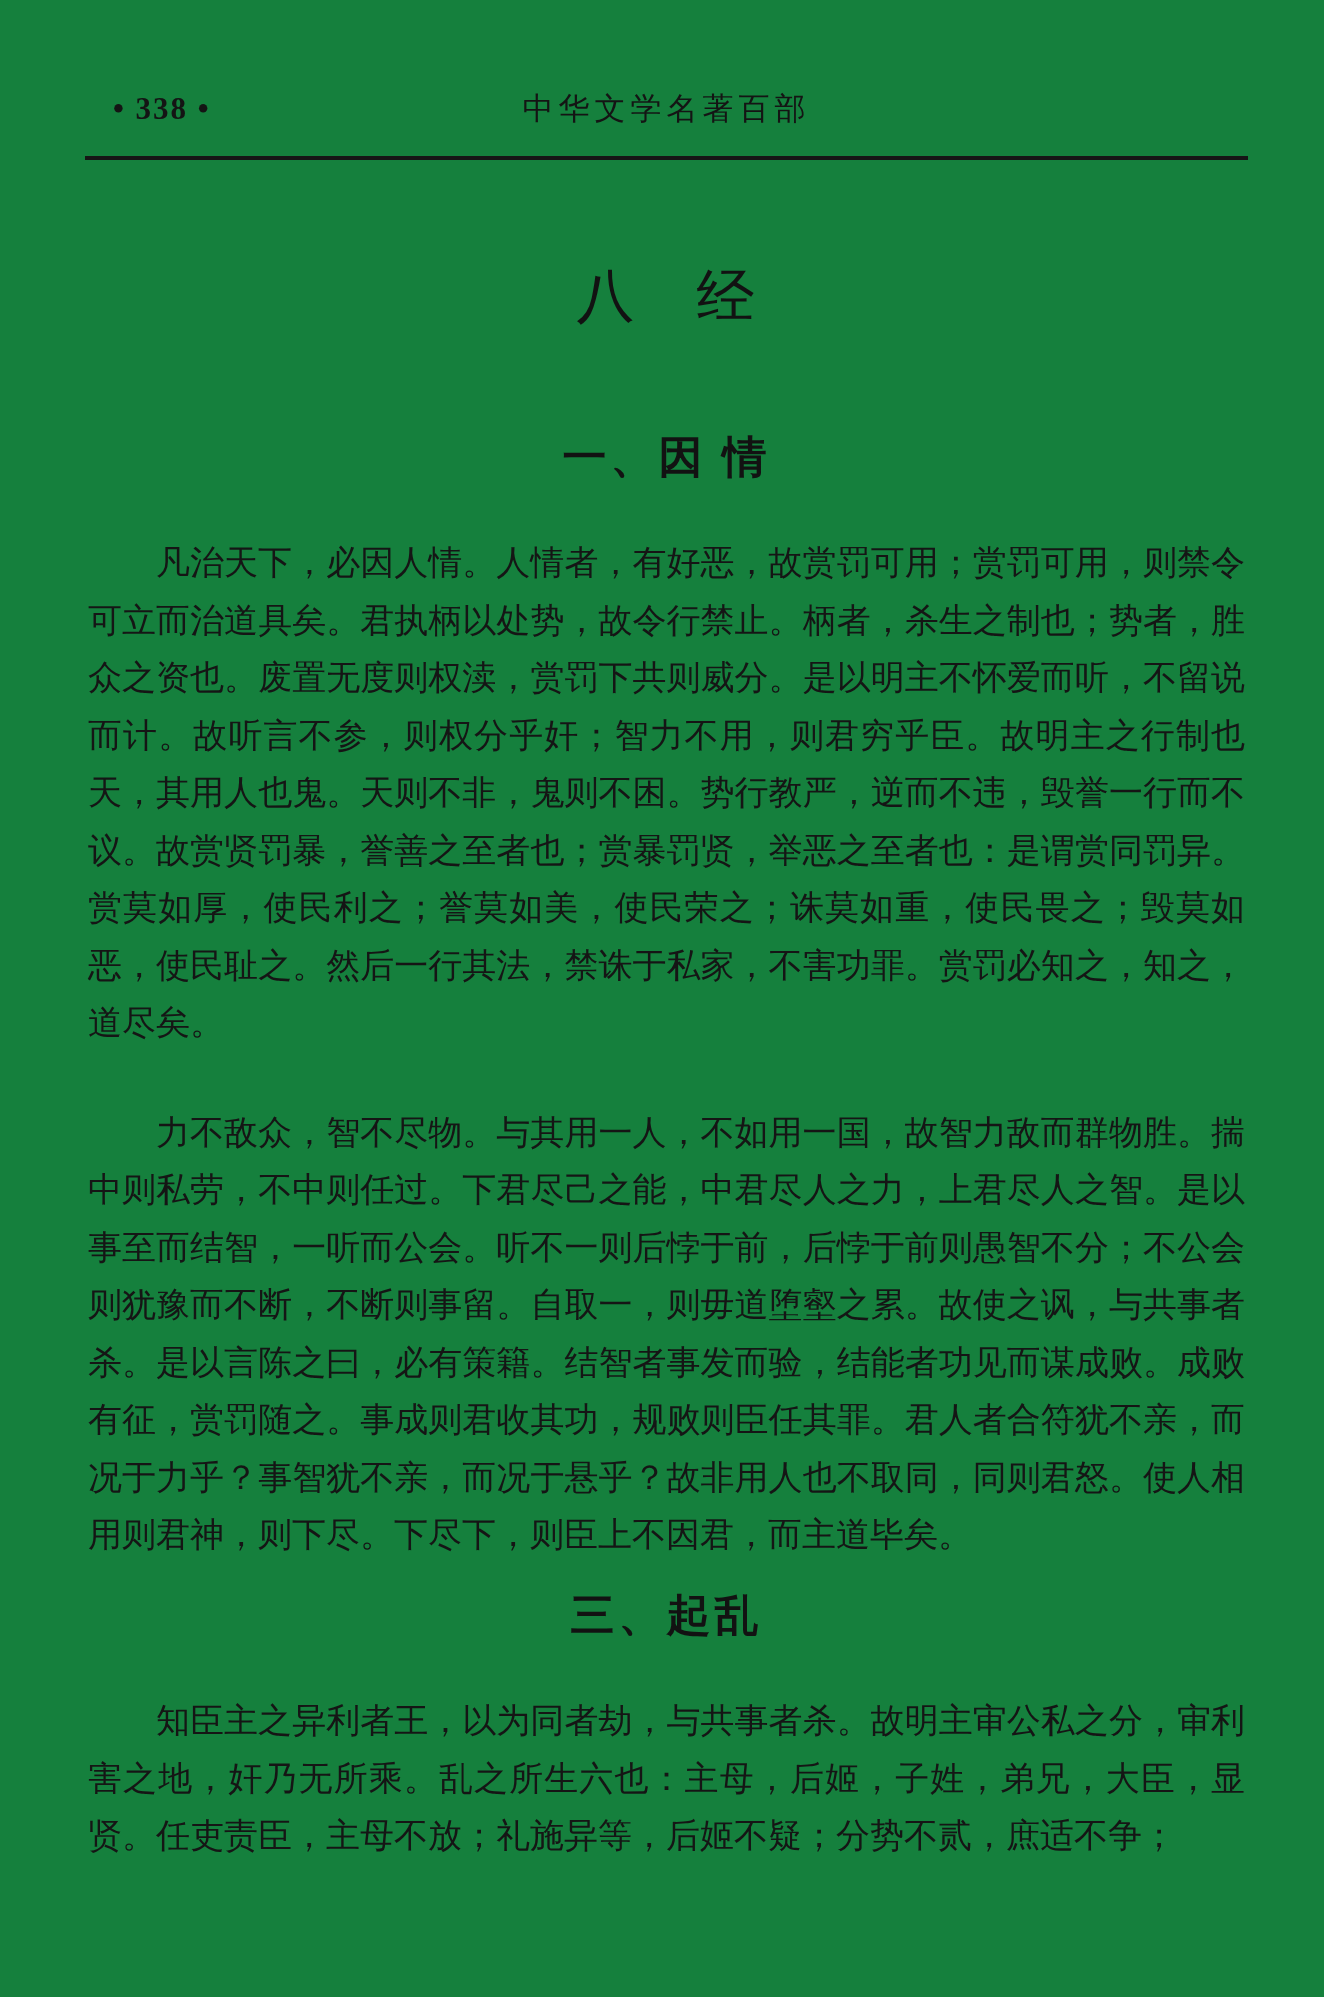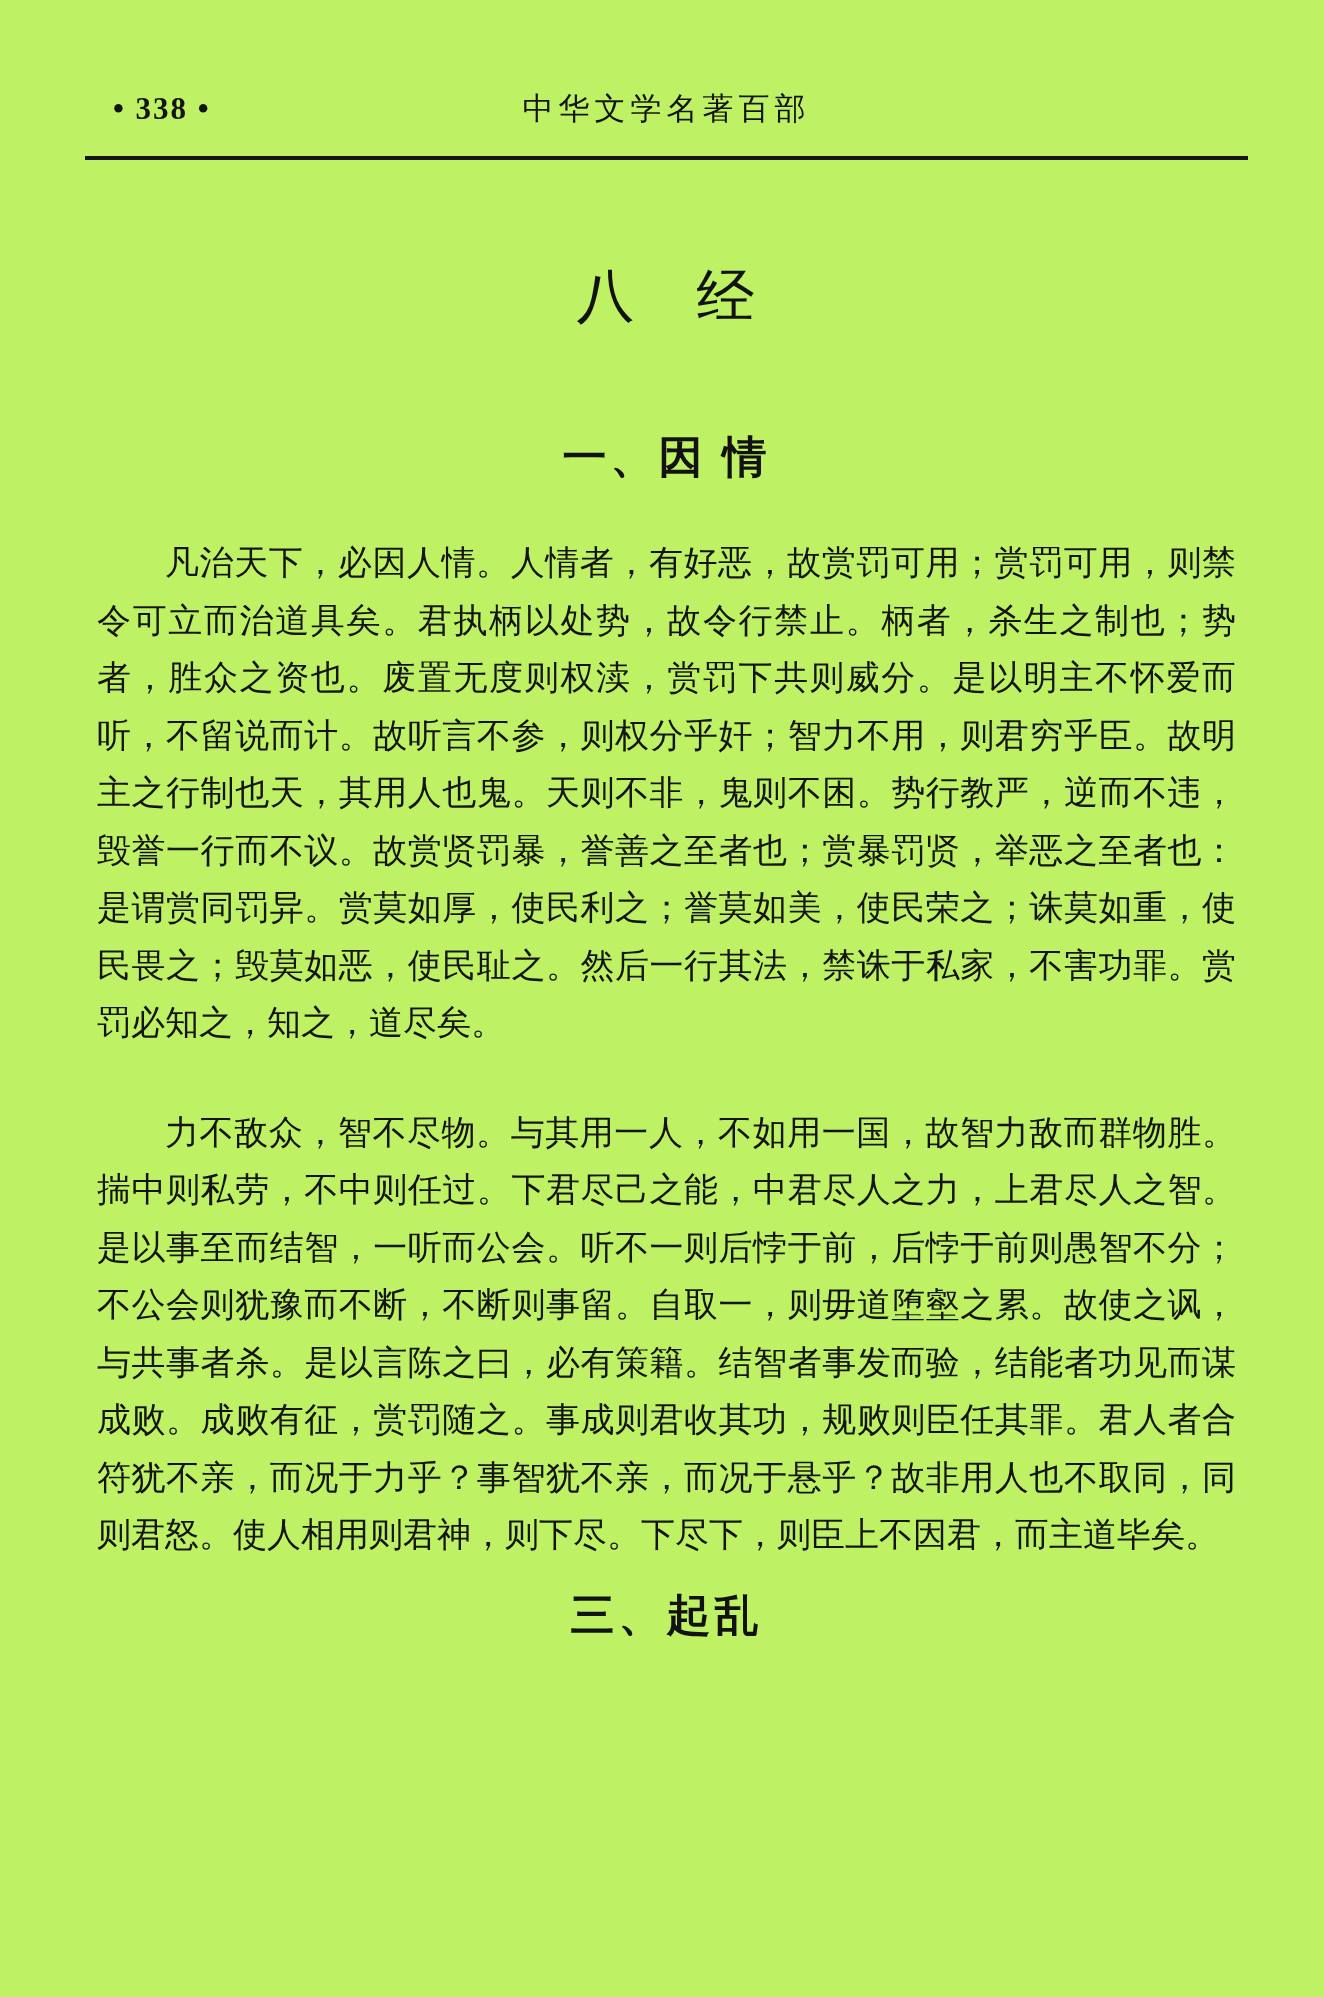--- a/index.html
+++ b/index.html
@@ -13,21 +13,21 @@
     min-height: 1997px;
     color: #141414;
     font-family: "Liberation Serif", "DejaVu Serif", serif;
     -webkit-font-smoothing: antialiased;
   }
   .page {
     box-sizing: border-box;
     width: 1324px;
     min-height: 1997px;
     padding: 88px 76px 40px 85px;
-    background: #bef264;
+    background: #15803d;
     position: relative;
   }
   
   .running-head {
     position: relative;
     height: 42px;
     line-height: 42px;
   }
   .pagenum {
     position: absolute;
@@ -55,21 +55,21 @@
     margin: 104px 0 0 0;
     text-align: center;
     font-family: "Liberation Sans", "DejaVu Sans", sans-serif;
     font-weight: 400;
     font-size: 58px;
     line-height: 1.1;
     letter-spacing: 2px;
     color: #121212;
   }
   
-  section { margin: 12px; }
+  section { margin: 3px; }
   .sec-1 { margin-top: 104px; }
   .sec-2 { margin-top: 28px; }
   .sec-3 { margin-top: 26px; }
   .sec-heading {
     margin: 0;
     text-align: center;
     font-family: "Liberation Sans", "DejaVu Sans", sans-serif;
     font-weight: 700;
     font-size: 44px;
     line-height: 1.15;
@@ -106,15 +106,16 @@
     <h2 class="sec-heading">一、因 情</h2>
     <p class="body-par">凡治天下，必因人情。人情者，有好恶，故赏罚可用；赏罚可用，则禁令可立而治道具矣。君执柄以处势，故令行禁止。柄者，杀生之制也；势者，胜众之资也。废置无度则权渎，赏罚下共则威分。是以明主不怀爱而听，不留说而计。故听言不参，则权分乎奸；智力不用，则君穷乎臣。故明主之行制也天，其用人也鬼。天则不非，鬼则不困。势行教严，逆而不违，毁誉一行而不议。故赏贤罚暴，誉善之至者也；赏暴罚贤，举恶之至者也：是谓赏同罚异。赏莫如厚，使民利之；誉莫如美，使民荣之；诛莫如重，使民畏之；毁莫如恶，使民耻之。然后一行其法，禁诛于私家，不害功罪。赏罚必知之，知之，道尽矣。</p>
   </section>
 
   <section class="sec-2">
     <p class="body-par">力不敌众，智不尽物。与其用一人，不如用一国，故智力敌而群物胜。揣中则私劳，不中则任过。下君尽己之能，中君尽人之力，上君尽人之智。是以事至而结智，一听而公会。听不一则后悖于前，后悖于前则愚智不分；不公会则犹豫而不断，不断则事留。自取一，则毋道堕壑之累。故使之讽，与共事者杀。是以言陈之曰，必有策籍。结智者事发而验，结能者功见而谋成败。成败有征，赏罚随之。事成则君收其功，规败则臣任其罪。君人者合符犹不亲，而况于力乎？事智犹不亲，而况于悬乎？故非用人也不取同，同则君怒。使人相用则君神，则下尽。下尽下，则臣上不因君，而主道毕矣。</p>
   </section>
 
   <section class="sec-3">
     <h2 class="sec-heading">三、起乱</h2>
+    <p class="body-par">知臣主之异利者王，以为同者劫，与共事者杀。故明主审公私之分，审利害之地，奸乃无所乘。乱之所生六也：主母，后姬，子姓，弟兄，大臣，显贤。任吏责臣，主母不放；礼施异等，后姬不疑；分势不贰，庶适不争；</p>
   </section>
 
 </div>
 
 </body></html>

